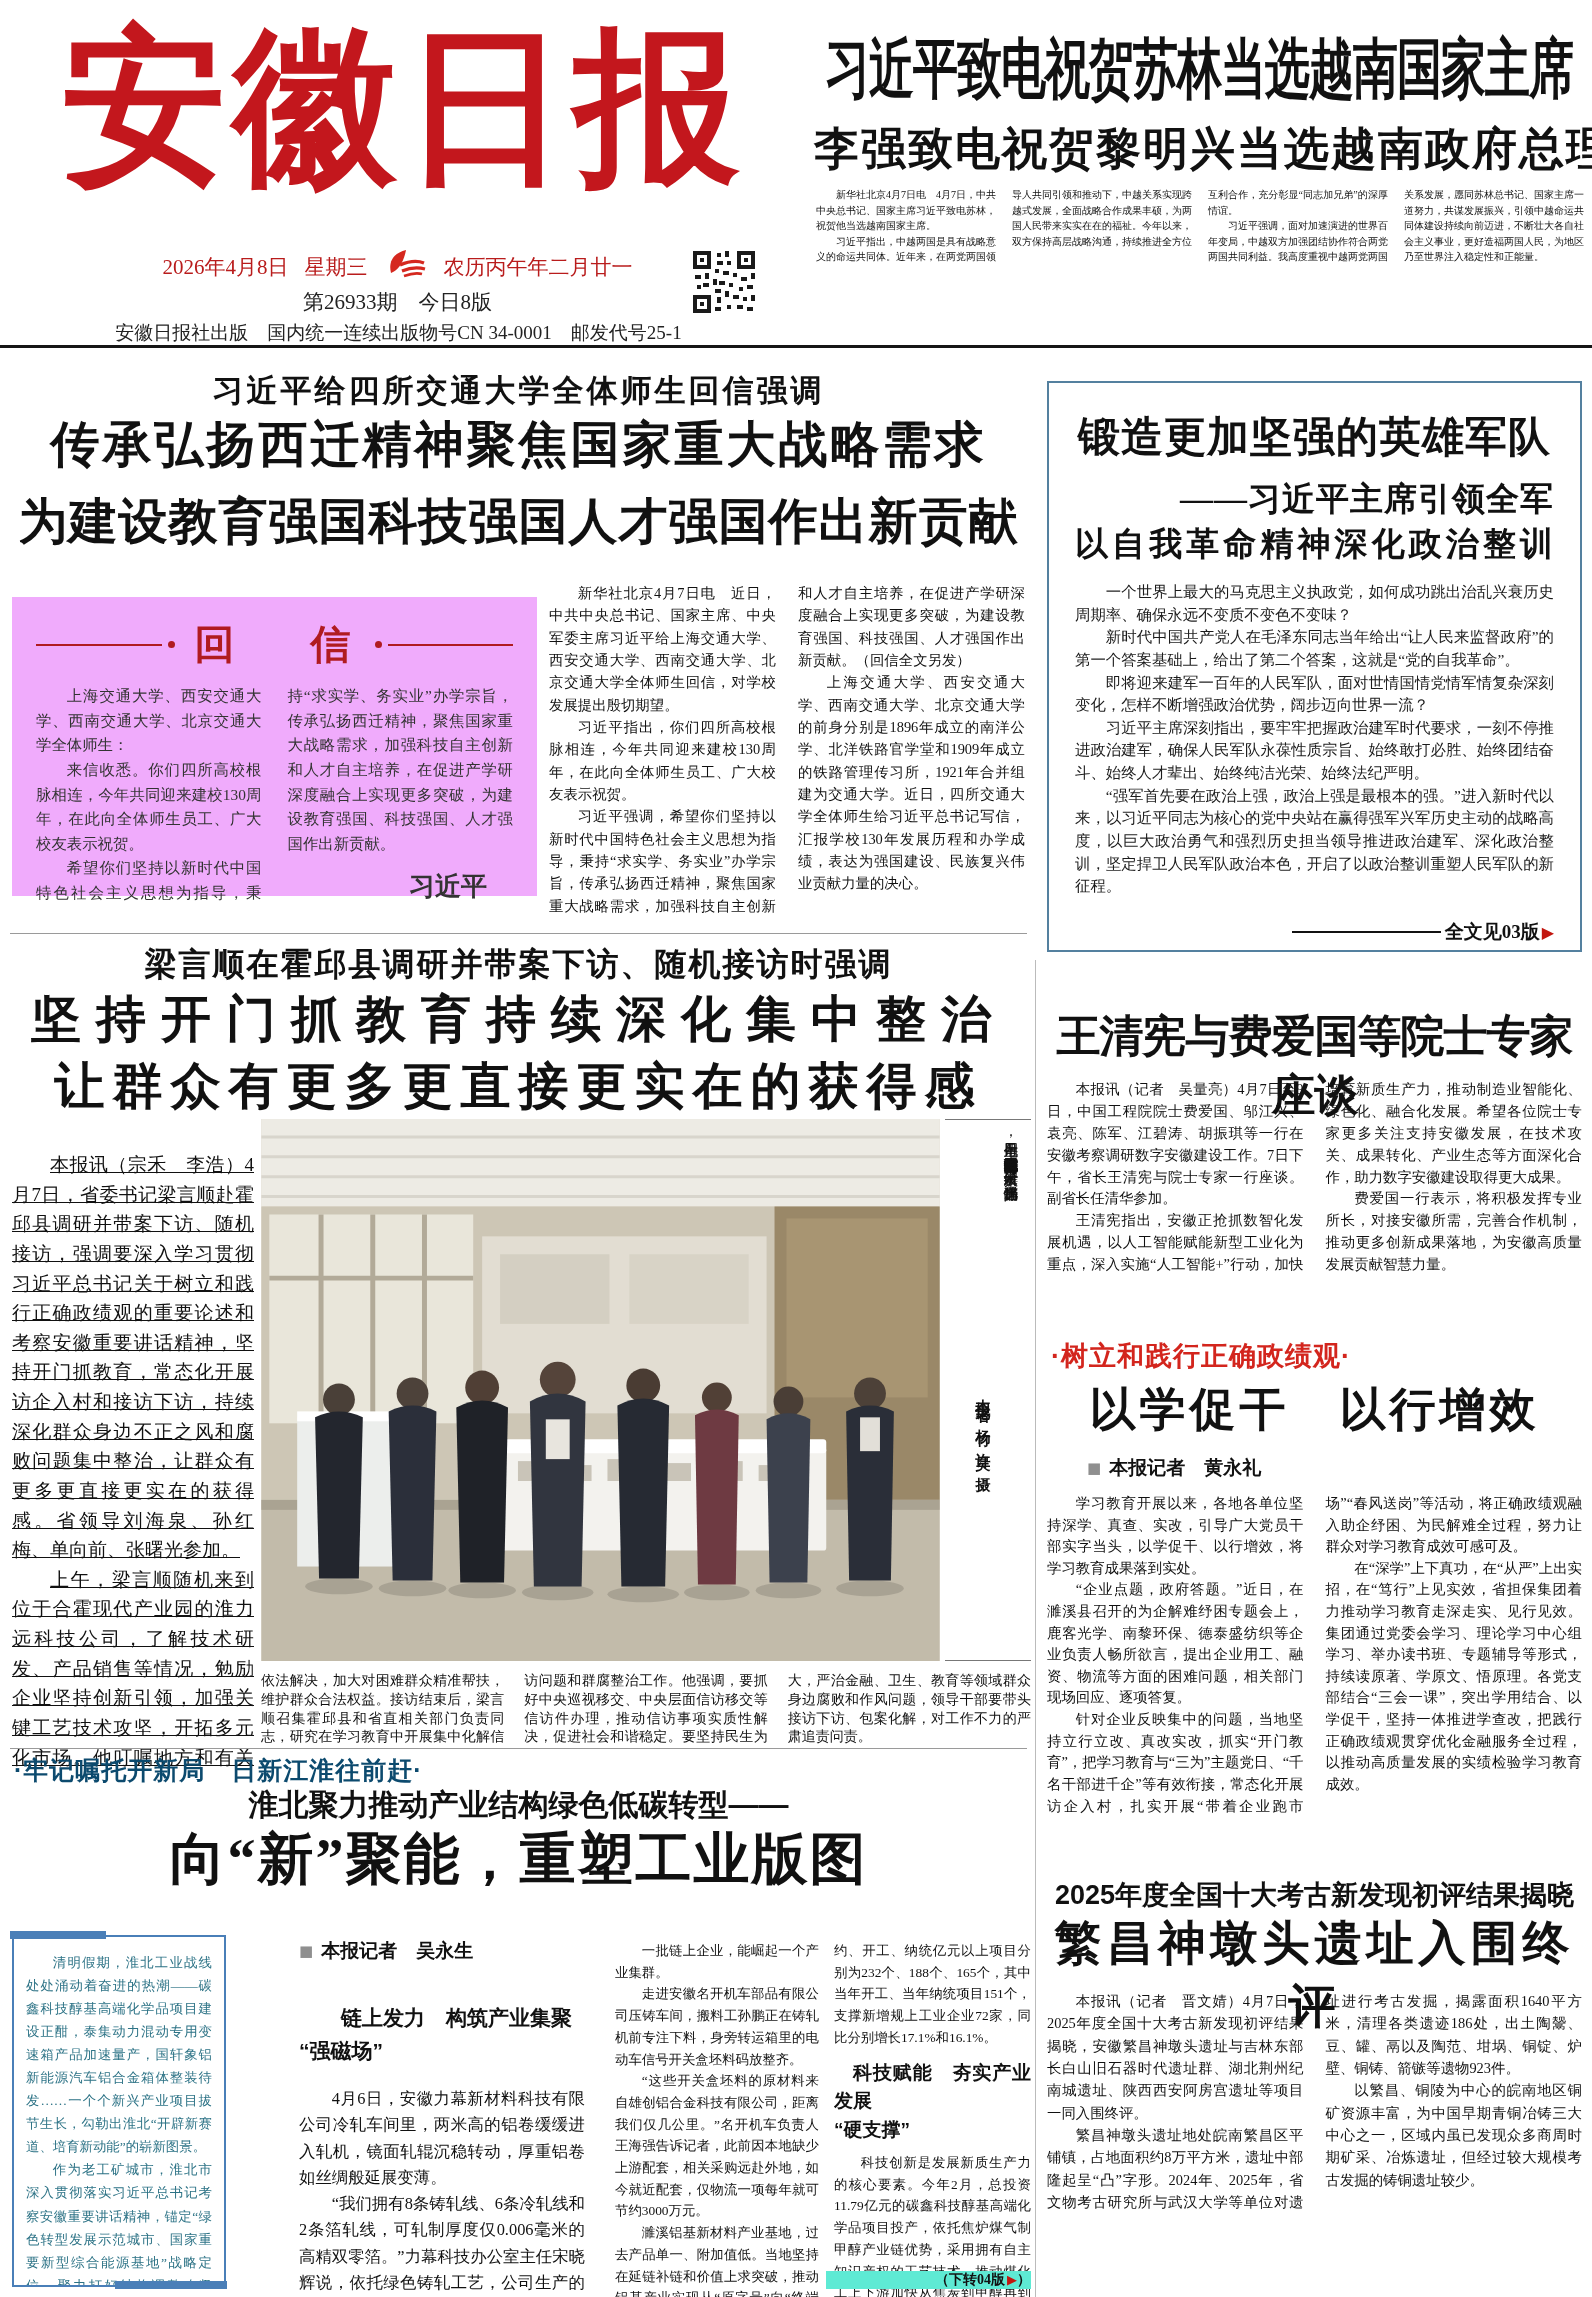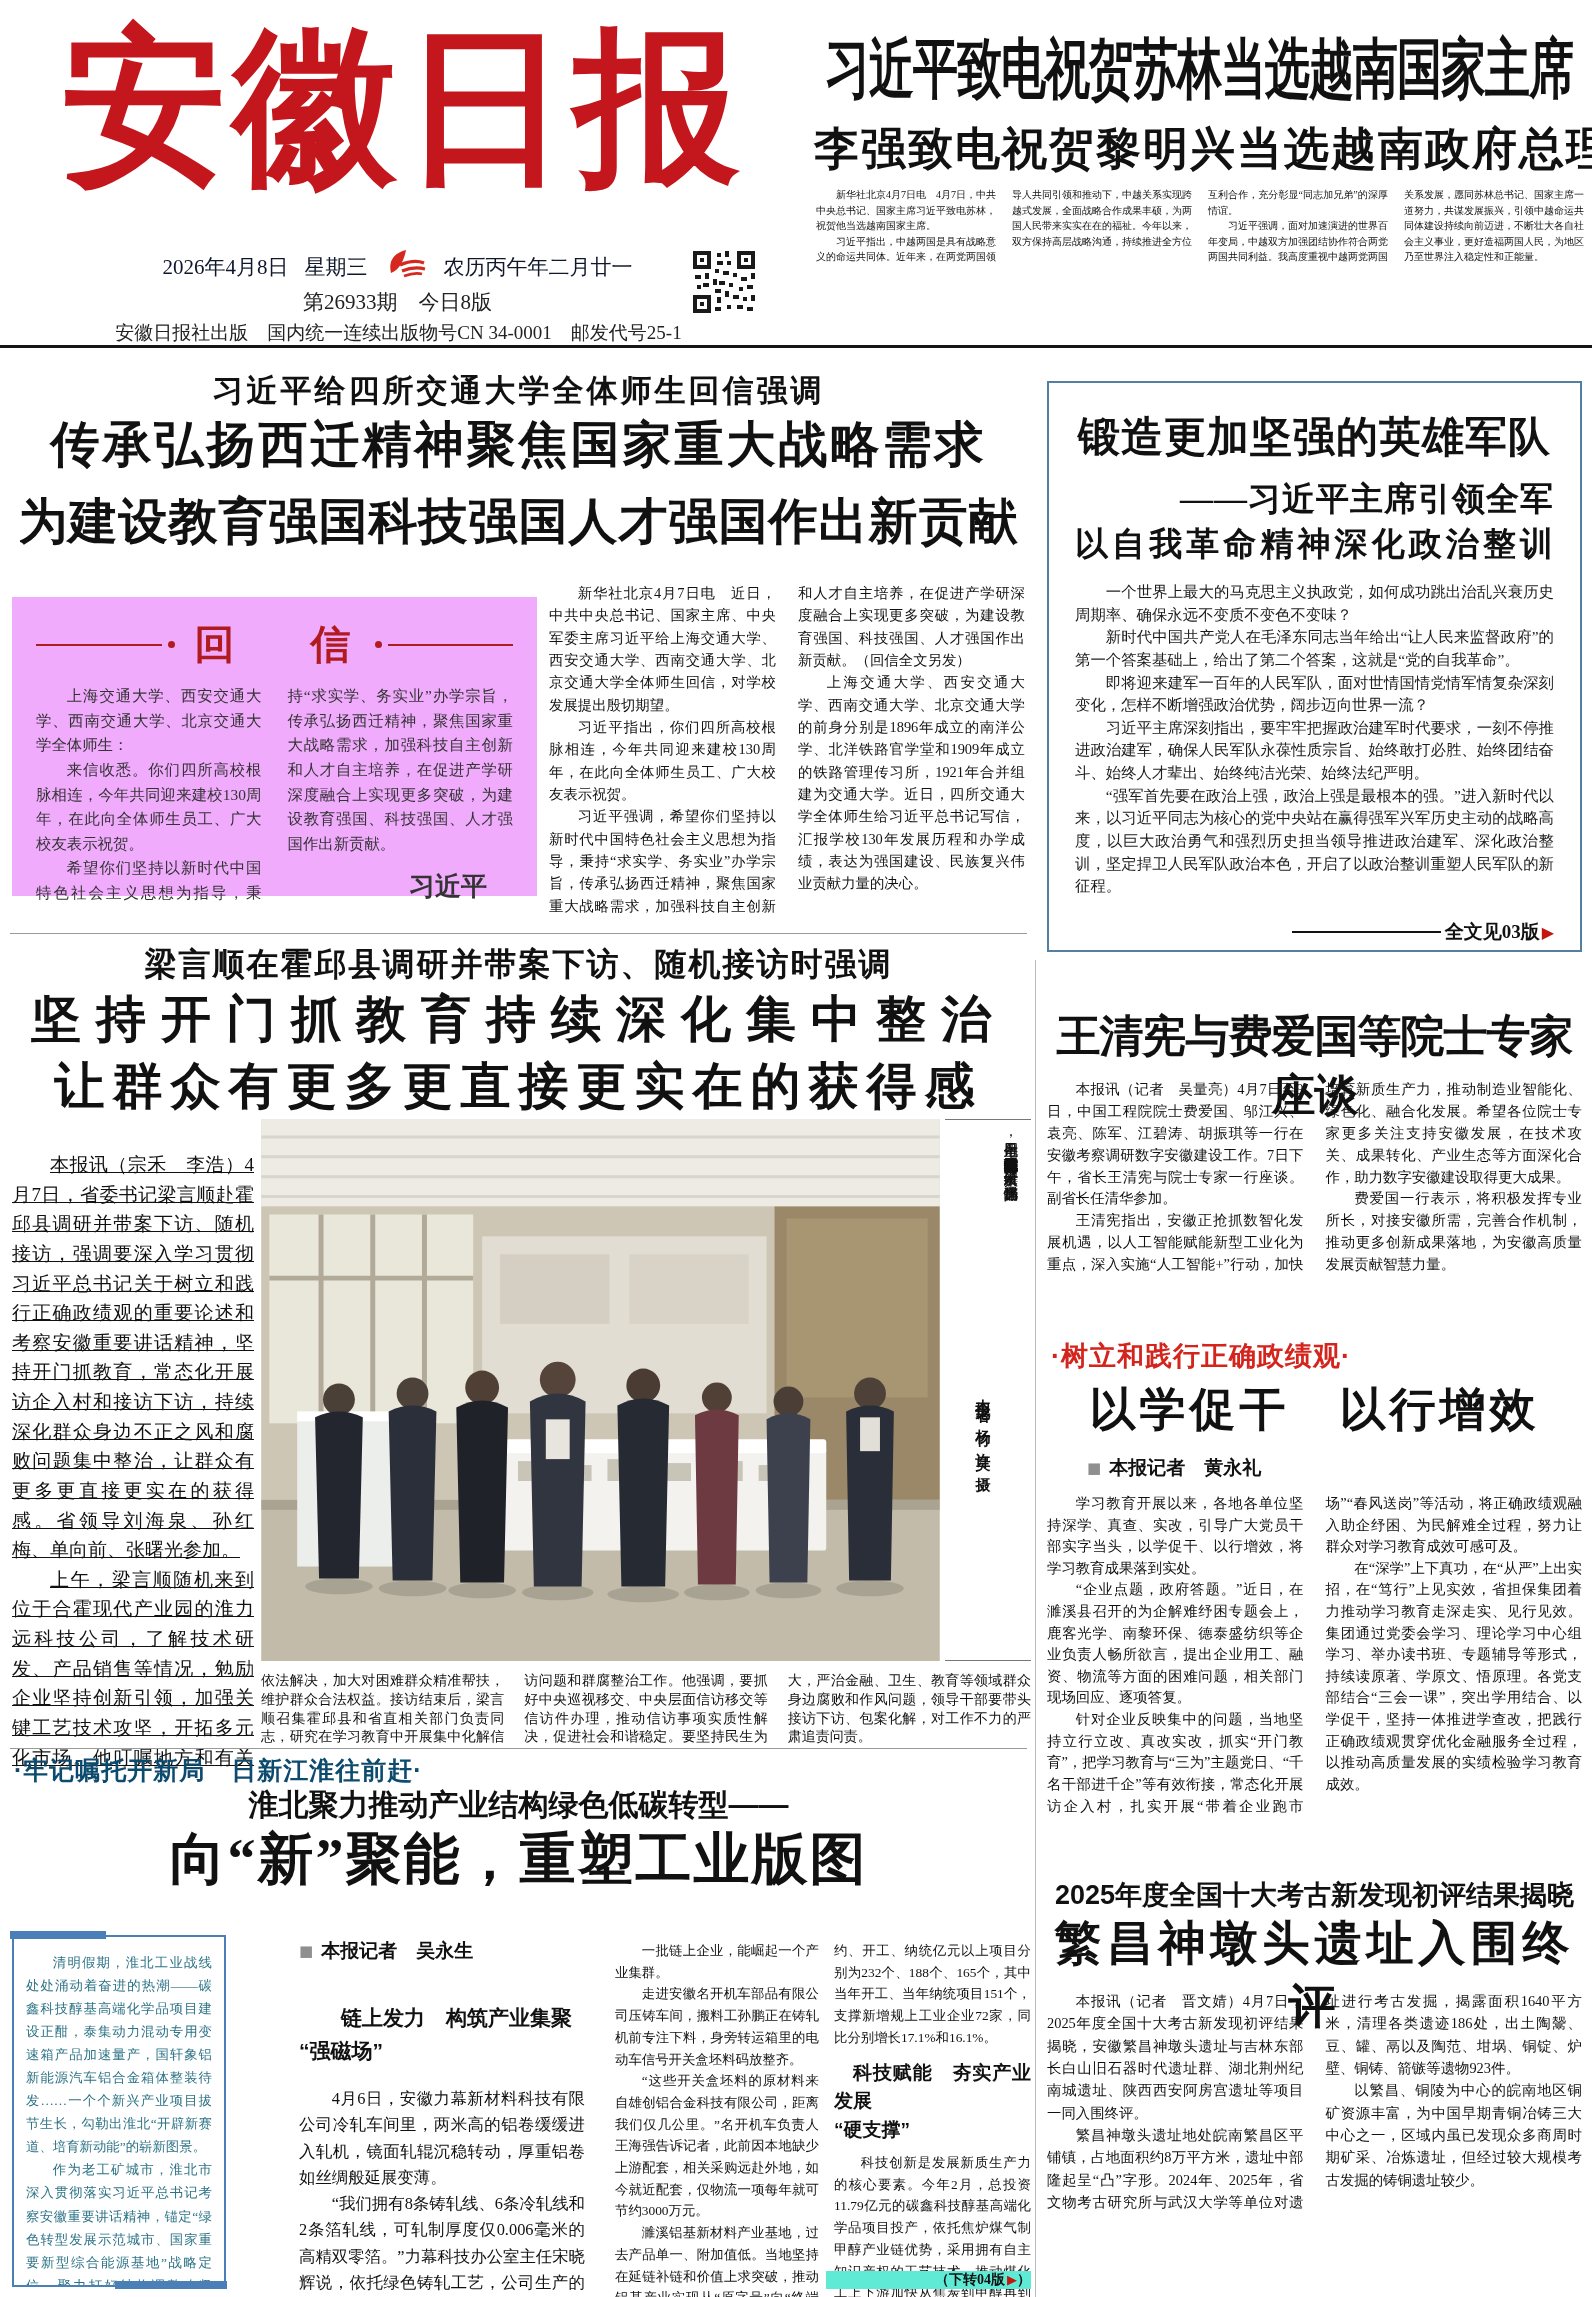--- a/index.html
+++ b/index.html
@@ -10,21 +10,21 @@
   .serif{font-family:"Liberation Serif","DejaVu Serif",serif;}
   .center{text-align:center;}
   .just{text-align:justify;}
   p{margin:0;text-indent:2em;}
   .noindent{text-indent:0;}
 
   
   .masthead-title{left:55px;top:6px;width:697px;font-size:165px;line-height:1.25;font-weight:900;
     color:#c3171d;letter-spacing:6px;text-align:center;transform:scaleY(1.02);}
   .date-row{left:119px;top:249px;width:557px;display:flex;justify-content:center;align-items:center;gap:16px;
-    font-size:21px;color:#0f172a;}
+    font-size:21px;color:#b91c1c;}
   .issue-row{left:119px;top:288px;width:557px;font-size:21px;color:#222;}
   .pub-row{left:60px;top:320px;width:677px;font-size:19px;color:#222;}
   .qr{left:691px;top:249px;}
 
   
   .tr-h1{left:814px;top:26px;width:770px;font-size:45px;font-weight:900;letter-spacing:-1px;
     white-space:nowrap;transform:scaleY(1.45);transform-origin:top center;text-align:center;}
   .tr-h2{left:814px;top:119px;width:770px;font-size:45px;font-weight:700;letter-spacing:2px;
     white-space:nowrap;text-align:center;}
   .tr-body{left:816px;top:187px;width:768px;height:149px;column-count:4;column-gap:16px;

